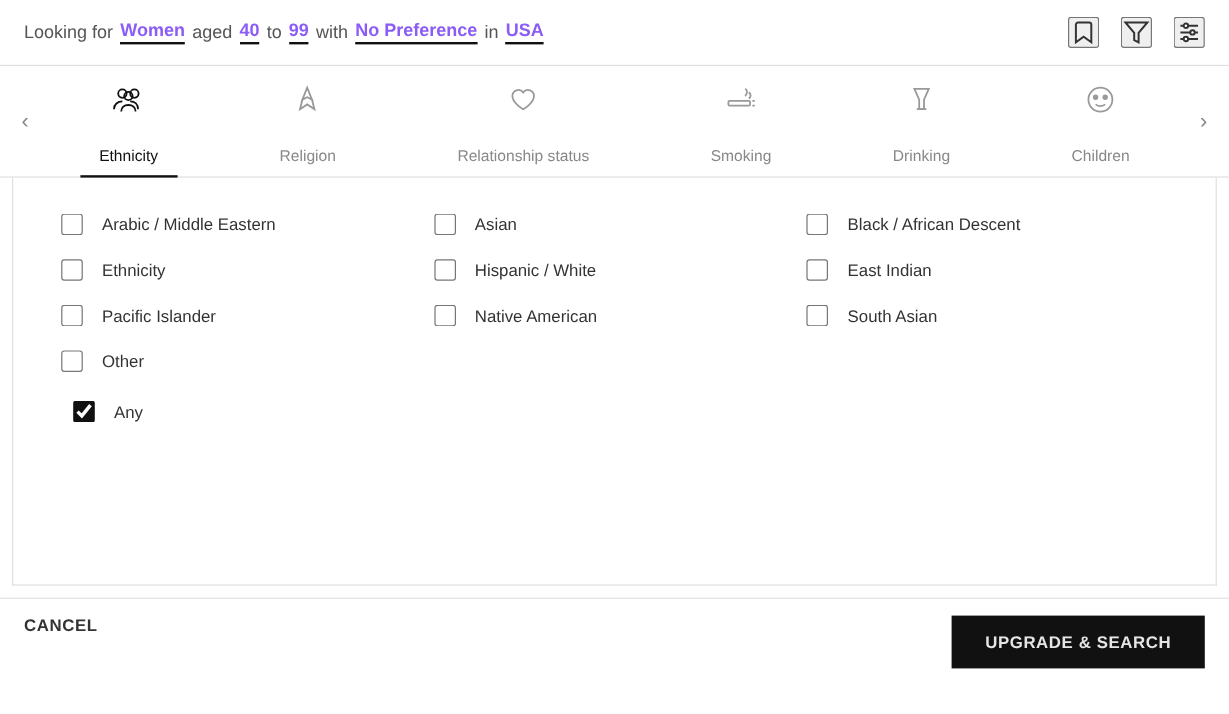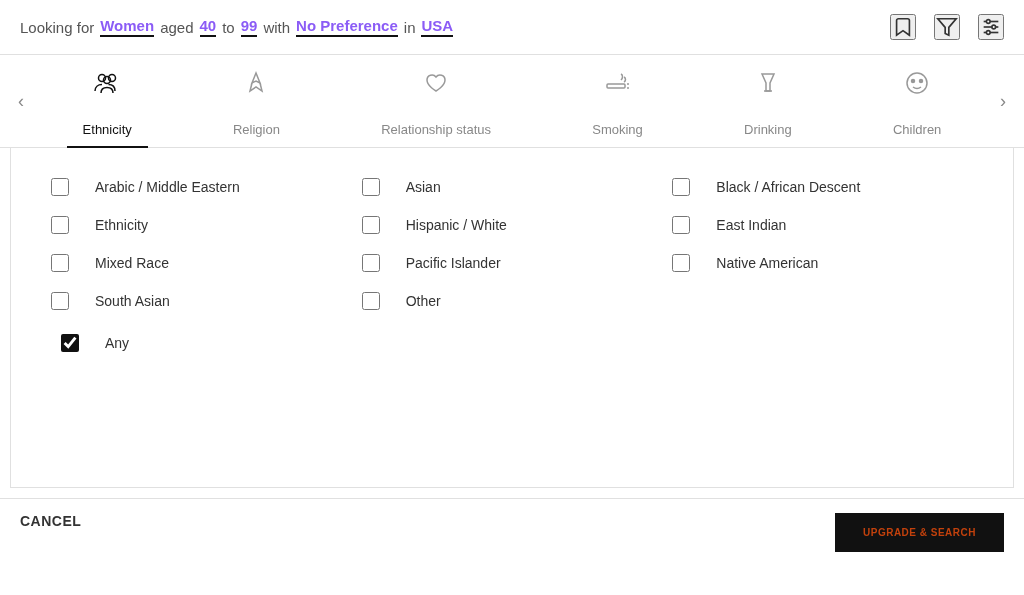--- a/index.html
+++ b/index.html
@@ -108,21 +108,21 @@
     .checkbox-grid {
       display: grid;
       grid-template-columns: repeat(3, 1fr);
       gap: 20px 10px;
       padding: 10px 10px;
     }
 
     .checkbox-item {
       display: flex;
       align-items: center;
-      gap: 26px;
+      gap: 16px;
       cursor: pointer;
     }
 
     .checkbox-item input[type="checkbox"] {
       width: 18px;
       height: 18px;
       cursor: pointer;
       accent-color: #111;
       flex-shrink: 0;
     }
@@ -149,23 +149,23 @@
       background: transparent;
       border: none;
       font-size: 14px;
       font-weight: 700;
       color: #333;
       cursor: pointer;
       letter-spacing: 0.5px;
     }
     .btn-upgrade {
       background: #111;
-      color: #c2410c;
+      color: #e5e5e5;
       border: none;
-      font-size: 10px;
+      font-size: 14px;
       font-weight: 700;
       padding: 14px 28px;
       cursor: pointer;
       letter-spacing: 0.5px;
     }
   </style>
 </head>
 <body>
 
 <div class="header">
@@ -307,24 +307,20 @@
       <input type="checkbox" style="">
       <span class="checkbox-label">Hispanic / White</span>
     </label>
 
     <label class="checkbox-item">
       <input type="checkbox" style="">
       <span class="checkbox-label">East Indian</span>
     </label>
 
 
-    <label class="checkbox-item">
-      <input type="checkbox" style="">
-      <span class="checkbox-label">Mixed Race</span>
-    </label>
 
     <label class="checkbox-item">
       <input type="checkbox" style="">
       <span class="checkbox-label">Pacific Islander</span>
     </label>
 
     <label class="checkbox-item">
       <input type="checkbox" style="">
       <span class="checkbox-label">Native American</span>
     </label>

